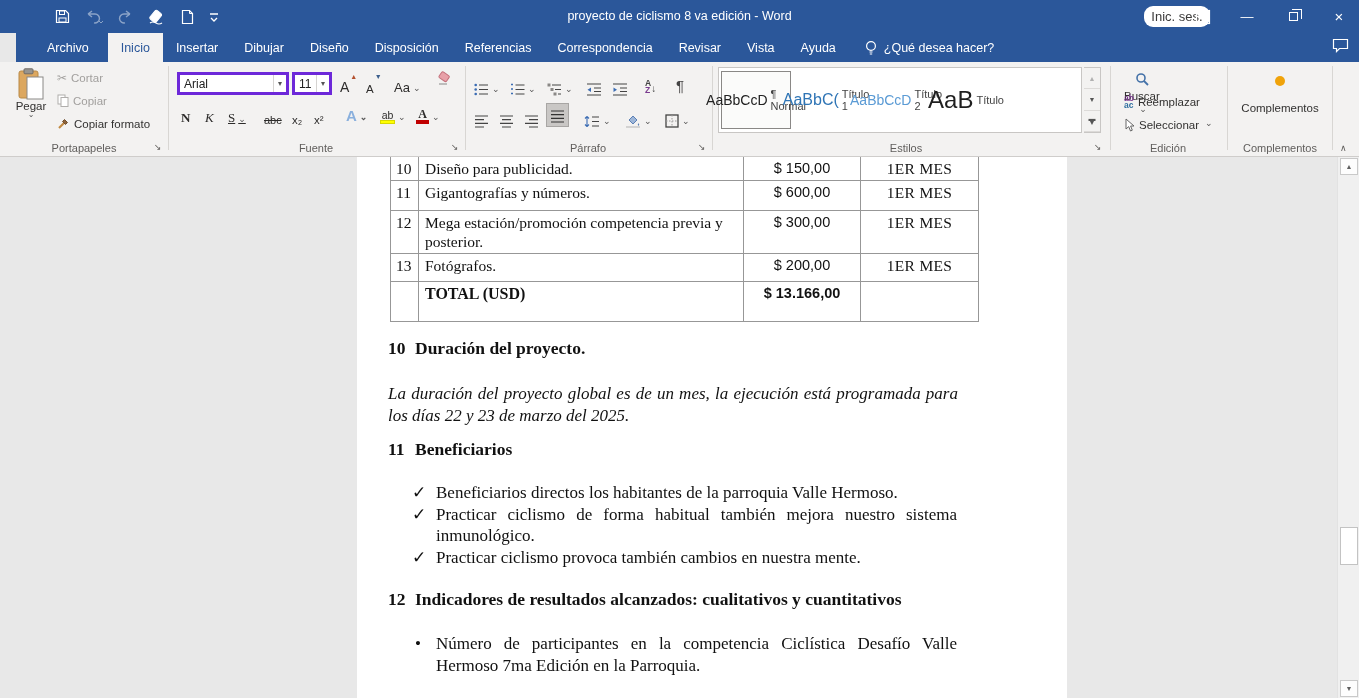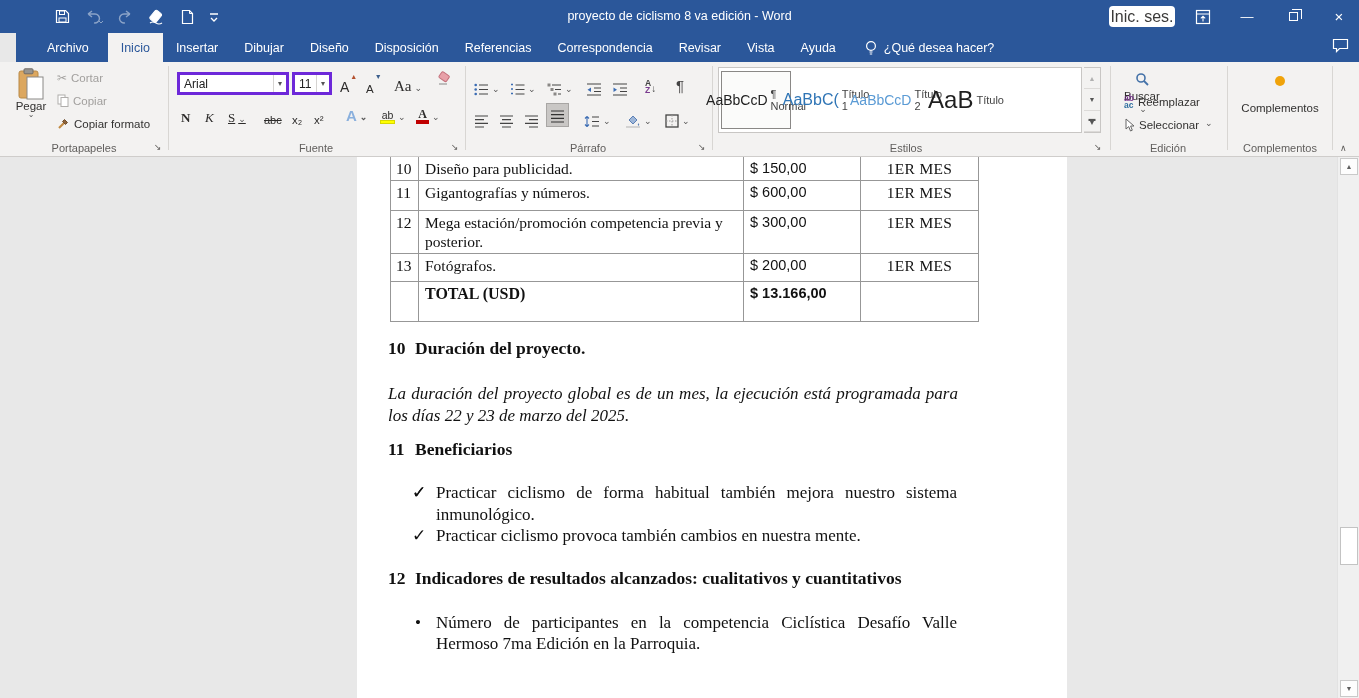--- a/index.html
+++ b/index.html
@@ -6,21 +6,21 @@
   html,body { width:1359px; height:698px; overflow:hidden; font-family:"Liberation Sans",sans-serif; }
   .abs { position:absolute; }
   #app { position:relative; width:1359px; height:698px; background:#e8e8e8; }
 
   
   .titlebar { position:absolute; left:0; top:0; width:1359px; height:33px; background:#2b579a; }
   .qat { position:absolute; left:55px; top:0; height:33px; display:flex; align-items:center; gap:15px; }
   .qat .qbtn { display:flex; align-items:center; color:#fff; }
   .dim { opacity:.45; }
   .apptitle { position:absolute; left:50%; top:9px; transform:translateX(-50%); color:#fff; font-size:12.5px; white-space:nowrap; }
-  .signin { position:absolute; left:1109px; top:6px; width:66px; height:21px; background:#fff; color:#3b3a39; font-size:16px; display:flex; align-items:center; justify-content:center; border-radius:4px; }
+  .signin { position:absolute; left:1144px; top:6px; width:66px; height:21px; background:#fff; color:#3b3a39; font-size:13px; display:flex; align-items:center; justify-content:center; border-radius:9px; }
   .winctl { position:absolute; top:0; height:33px; width:30px; display:flex; align-items:center; justify-content:center; color:#fff; font-size:13px; }
   .restorebox { width:9px; height:9px; border:1px solid #fff; position:relative; }
   .restorebox::before { content:""; position:absolute; left:2px; top:-4px; width:9px; height:9px; border:1px solid #fff; border-left:none; border-bottom:none; }
 
   
   .tabsrow { position:absolute; left:16px; top:33px; width:1359px; height:29px; background:#2b579a; display:flex; align-items:stretch; padding-left:18px; }
   .tab { color:#fff; font-size:12.5px; padding:0 13px; display:flex; align-items:center; white-space:nowrap; }
   .tab.active { background:#f3f2f1; color:#2b579a; }
   .tellme { display:flex; align-items:center; gap:7px; color:#fff; font-size:12.5px; margin-left:16px; }
   .feedback { position:absolute; right:10px; top:38px; }
@@ -46,21 +46,21 @@
   .scrollcol div { flex:1; display:flex; align-items:center; justify-content:center; font-size:7px; color:#555; border-bottom:1px solid #dcdad8; }
   .orangedot { width:10px; height:10px; border-radius:50%; background:#f0a30a; }
 
   
   .docarea { position:absolute; left:0; top:157px; width:1359px; height:541px; background:#e8e8e8; overflow:hidden; }
   .page { position:absolute; left:357px; top:0; width:710px; height:541px; background:#fff; overflow:hidden; font-family:"Liberation Serif",serif; color:#111; }
   table.doc { border-collapse:collapse; margin-left:33px; width:588px; table-layout:fixed; font-size:15.5px; }
   table.doc td { border:1px solid #979797; vertical-align:top; padding:2px 6px 2px 6px; line-height:19px; }
   table.doc td.num { width:28px; padding-left:5px; }
   table.doc td.desc { width:325px; }
-  table.doc td.price { width:117px; text-align:left; font-family:"Liberation Sans",sans-serif; font-size:14.5px; }
+  table.doc td.price { width:117px; text-align:center; font-family:"Liberation Sans",sans-serif; font-size:14.5px; }
   table.doc td.time { width:118px; text-align:center; letter-spacing:.3px; }
   tr.trow10 td { border-top:none; }
   .totrow td { font-weight:bold; font-size:16px; }
   .totrow td.price { font-family:"Liberation Serif",serif; font-size:15.5px; }
   .body-flow { margin-left:31px; width:570px; }
   .dh { font-weight:bold; font-size:17.5px; display:flex; }
   .dh .hn { width:27px; flex:none; }
   .dpara { font-size:17px; line-height:21.5px; text-align:justify; margin-top:24px;font-style:italic; }
   .dlist { margin-top:22px; margin-left:24px; width:545px; }
   .dlist .li { position:relative; padding-left:24px; font-size:17px; line-height:21.5px; text-align:justify; }
@@ -200,21 +200,21 @@
     </div>
     <div class="fbtn" style="left:340px; top:11px;">
       <span style="font-size:14px;">A</span>
         <span style="font-size:7px; color:#b3502d; align-self:flex-start;">▲</span>
     </div>
     <div class="fbtn" style="left:366px; top:11px;">
       <span style="font-size:11.5px;">A</span>
         <span style="font-size:7px; color:#3b5e8c; align-self:flex-start;">▼</span>
     </div>
     <div class="fbtn dd" style="left:394px; top:11px;">
-      <span style="font-size:15px;font-family:Liberation Serif, serif;">Aa</span>
+      <span style="font-size:13px;">Aa</span>
     </div>
     <div class="abs" style="left:437px; top:9px;">
       <svg class="pic" width="16" height="15" viewBox="0 0 16 15">
           <rect x="3" y="2" width="9" height="7" rx="1.5" transform="rotate(35 7 5)" fill="#e8a0a8" stroke="#c4717c"></rect>
           <path d="M2 13 h8" stroke="#a0a0a0" stroke-width="1.3"></path>
         </svg>
     </div>
     <div class="fbtn" style="left:181px; top:42px; font-weight:bold; font-family:'Liberation Serif',serif;">
         <span>N</span>
       </div>
@@ -444,20 +444,21 @@
         </div>
         <div class="dpara">La duración del proyecto global es de un mes, la ejecución está programada para los días 22 y 23  de marzo del 2025.</div>
         <div class="dh" style="margin-top:13px;">
           <span class="hn">11</span>
           <span>Beneficiarios</span>
         </div>
 
         <div class="dlist">
           <div class="li">
             <span class="mk">✓</span>
+            <span>Beneficiarios directos los habitantes de la parroquia Valle Hermoso.</span>
           </div>
           <div class="li">
             <span class="mk">✓</span>
             <span>Practicar ciclismo de forma habitual también mejora nuestro sistema inmunológico.</span>
           </div>
           <div class="li">
             <span class="mk">✓</span>
             <span>Practicar ciclismo provoca también cambios en nuestra mente.</span>
           </div>
         </div>

